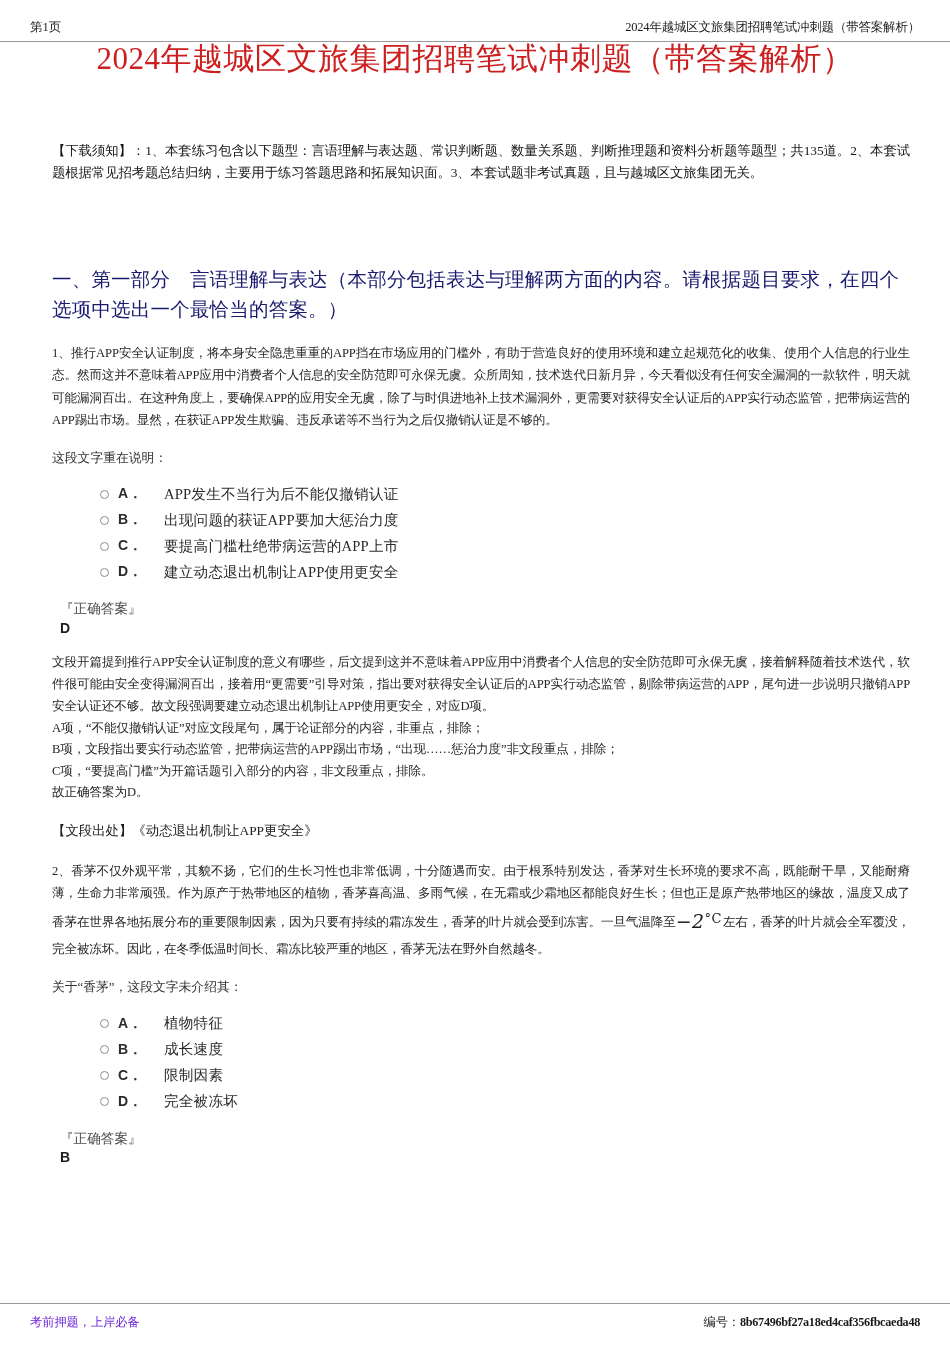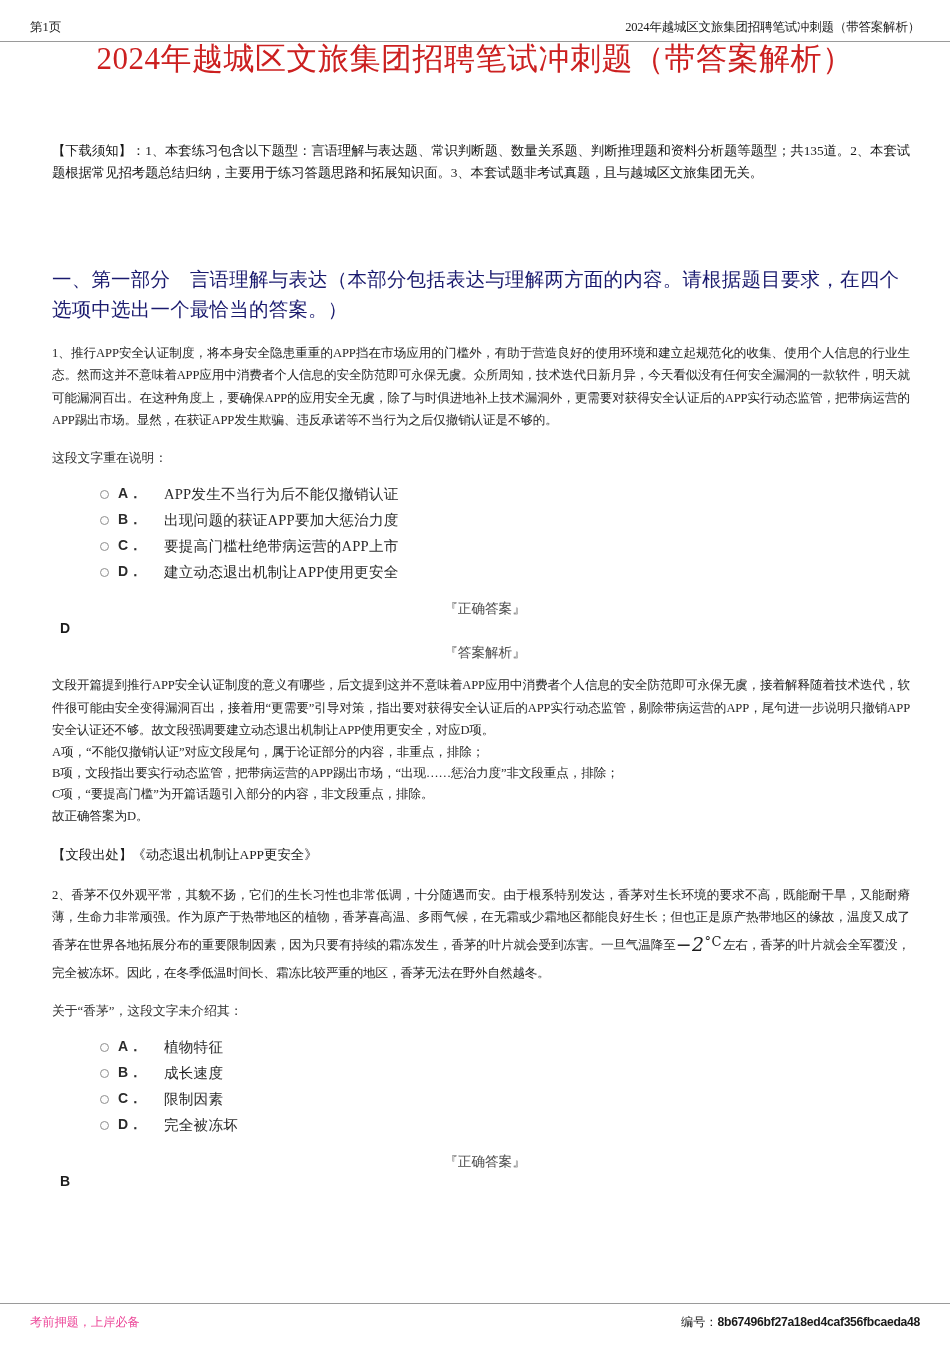--- a/index.html
+++ b/index.html
@@ -123,21 +123,20 @@
   }
   .option-text { white-space: nowrap; }
 
   
   .ans-label {
     margin-top: 14px;
     font-size: 13.6px;
     color: #4a4a4a;
     padding-left: 8px;
     line-height: 1.45;
-    text-align: center;
   }
   .ans-value {
     font-family: "Liberation Sans", sans-serif;
     font-size: 14px;
     font-weight: 700;
     color: #1c1c1c;
     padding-left: 8px;
     line-height: 1.4;
   }
   .ans-label-tight { margin-top: 4px; }
@@ -181,30 +180,30 @@
     bottom: 0; left: 0; right: 0;
     height: 42px;
     padding: 10px 30px 0 30px;
     display: flex;
     align-items: flex-start;
     justify-content: space-between;
     border-top: 1px solid #9a9a9a;
   }
   .footer-slogan {
     font-size: 12.2px;
-    color: #ec4899;
+    color: #6d28d9;
     white-space: nowrap;
   }
   .footer-serial {
     font-size: 12.2px;
     color: #1a1a1a;
     white-space: nowrap;
   }
   .footer-serial .serial-code {
-    font-family: Liberation Sans, sans-serif;
+    font-family: Liberation Serif, serif;
     font-weight: 700;
     letter-spacing: -0.3px;
   }
 </style>
 </head>
 <body>
 
 <div class="page-header">
   <div class="header-page-no">第1页</div>
   <div class="header-title">2024年越城区文旅集团招聘笔试冲刺题（带答案解析）</div>
@@ -240,21 +239,20 @@
       </div>
       <div class="option-row">
         <span class="radio"></span>
         <span class="option-letter">D．</span>
         <span class="option-text">建立动态退出机制让APP使用更安全</span>
       </div>
     </div>
 
     <div class="ans-label">『正确答案』</div>
     <div class="ans-value">D</div>
-    <div class="ans-label ans-label-tight">『答案解析』</div>
 
     <div class="explain">文段开篇提到推行APP安全认证制度的意义有哪些，后文提到这并不意味着APP应用中消费者个人信息的安全防范即可永保无虞，接着解释随着技术迭代，软件很可能由安全变得漏洞百出，接着用“更需要”引导对策，指出要对获得安全认证后的APP实行动态监管，剔除带病运营的APP，尾句进一步说明只撤销APP安全认证还不够。故文段强调要建立动态退出机制让APP使用更安全，对应D项。</div>
 
     <div class="explain-item">A项，“不能仅撤销认证”对应文段尾句，属于论证部分的内容，非重点，排除；</div>
     <div class="explain-item">B项，文段指出要实行动态监管，把带病运营的APP踢出市场，“出现……惩治力度”非文段重点，排除；</div>
     <div class="explain-item">C项，“要提高门槛”为开篇话题引入部分的内容，非文段重点，排除。</div>
     <div class="explain-item">故正确答案为D。</div>
 
     <div class="source-line"><span>【文段出处】</span><span>《动态退出机制让APP更安全》</span></div>
   </div>

